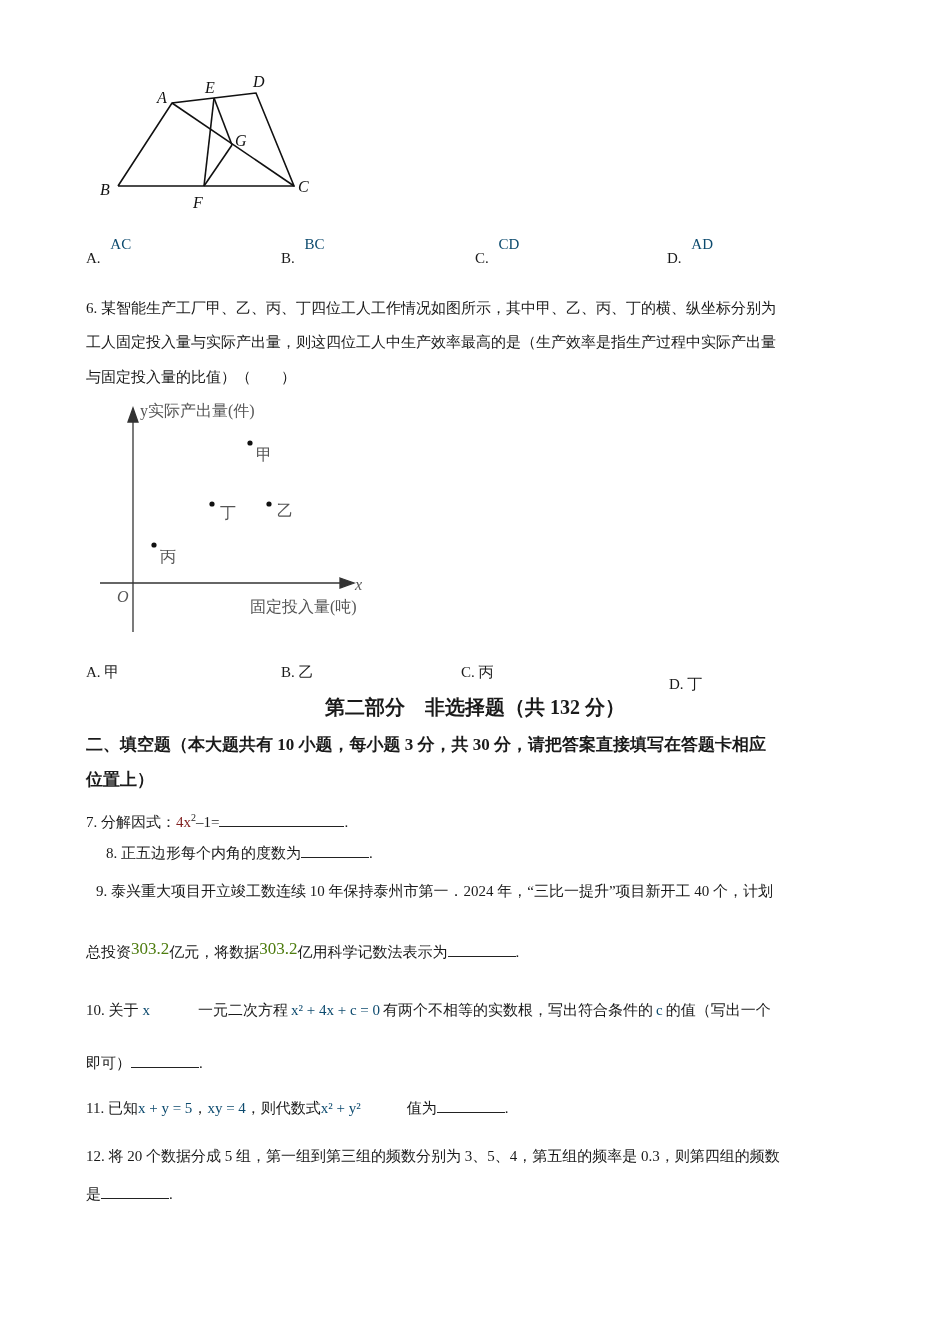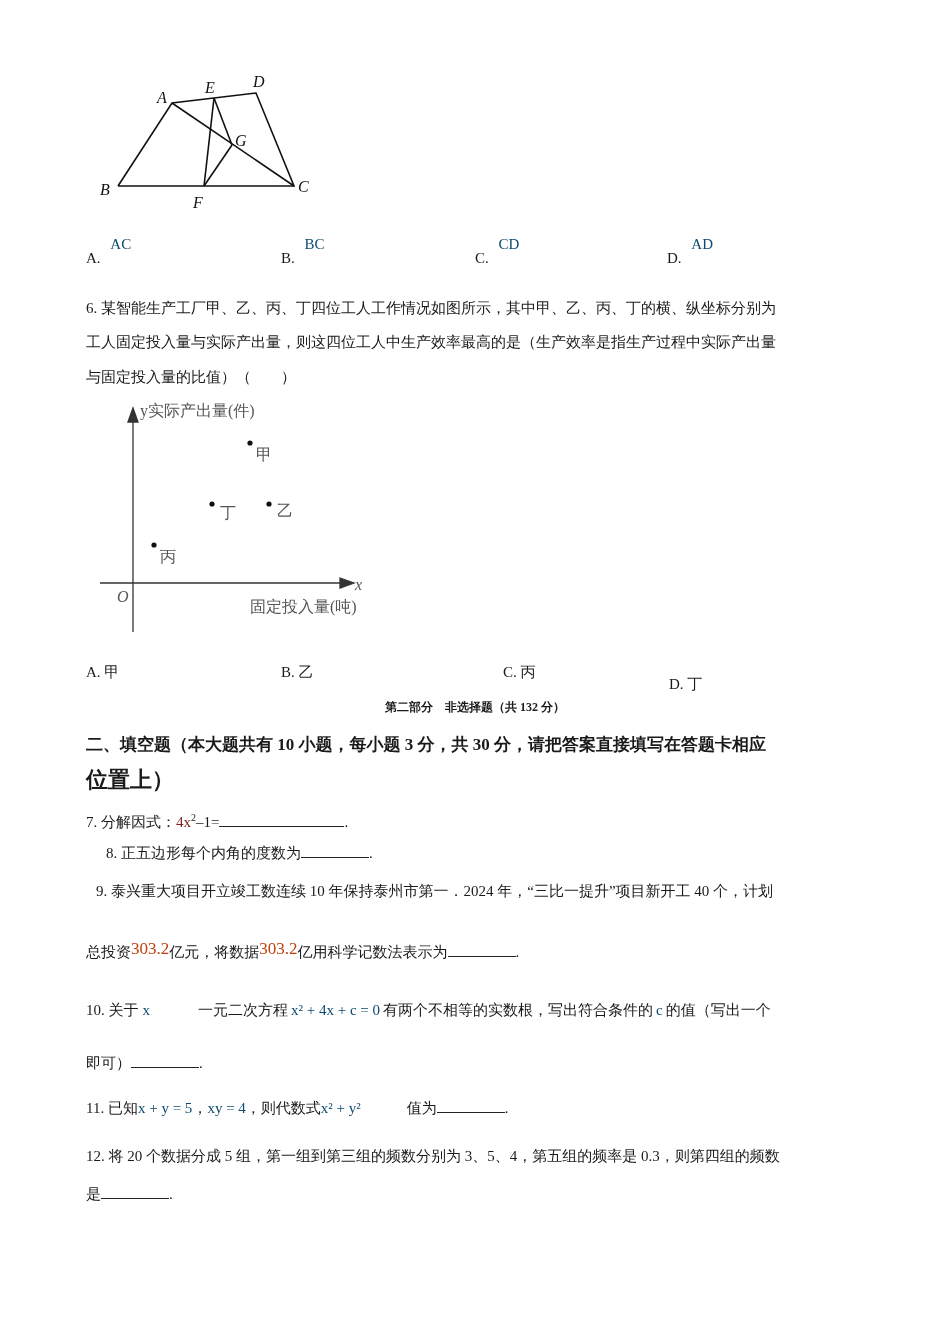--- a/index.html
+++ b/index.html
@@ -1,21 +1,21 @@
 <!DOCTYPE html>
 <html><head>
 <meta charset="utf-8">
 <style>
   html, body { margin: 0; padding: 0; background: #ffffff; }
   body { width: 950px; height: 1344px; position: relative; overflow: hidden;
          font-family: "Liberation Serif", "DejaVu Serif", serif; color: #1a1a1a; }
   .abs { position: absolute; }
   .txt { font-size: 15px; line-height: 20px; white-space: nowrap; }
   .math { font-family: "Liberation Serif", serif; color: #0c4a6e; }
-  .mathup { font-family: "Liberation Serif", serif; color: #c2410c; }
+  .mathup { font-family: "Liberation Serif", serif; color: #4d7c0f; }
   .bold { font-weight: bold; }
   .blank { display: inline-block; border-bottom: 1px solid #222; height: 14px; vertical-align: baseline; }
   svg text { font-family: "Liberation Serif", serif; }
 </style>
 </head>
 <body>
 
 <div class="abs" style="left:90px;top:70px;width:240px;height:150px;">
   <svg width="240" height="150" viewBox="90 70 240 150">
     <g stroke="#111" stroke-width="1.6" fill="none">
@@ -84,30 +84,30 @@
     </g>
   </svg>
 </div>
 
 <div class="abs txt" style="left:86px;top:662px;">
   <span>A.</span> <span>甲</span>
 </div>
 <div class="abs txt" style="left:281px;top:662px;">
   <span>B.</span> <span>乙</span>
 </div>
-<div class="abs txt" style="left:503px;top:662px;">
+<div class="abs txt" style="left:461px;top:662px;">
   <span>C.</span> <span>丙</span>
 </div>
 <div class="abs txt" style="left:669px;top:662px;margin-top:12px;">
   <span>D.</span> <span>丁</span>
 </div>
 
-<div class="abs txt bold" style="left:0;width:950px;text-align:center;top:697px;font-size:12px;">第二部分　非选择题（共 132 分）</div>
+<div class="abs txt bold" style="left:0;width:950px;text-align:center;top:697px;font-size:20px;">第二部分　非选择题（共 132 分）</div>
 <div class="abs txt bold" style="left:86px;top:735px;font-size:17px;">二、填空题（本大题共有 10 小题，每小题 3 分，共 30 分，请把答案直接填写在答题卡相应</div>
-<div class="abs txt bold" style="left:86px;top:770px;font-size:22px;">位置上）</div>
+<div class="abs txt bold" style="left:86px;top:770px;font-size:17px;">位置上）</div>
 
 <div class="abs txt" style="left:86px;top:808px;">
   <span>7. 分解因式：</span><span class="math" style="color:#7f1d1d;font-style:normal;">4x</span><sup style="font-size:10px;">2</sup><span>–1=</span><span class="blank" style="width:125px;"></span><span>.</span>
 </div>
 
 <div class="abs txt" style="left:86px;top:843px;margin-left:20px;">
   <span>8. 正五边形每个内角的度数为</span><span class="blank" style="width:68px;"></span><span>.</span>
 </div>
 
 <div class="abs txt" style="left:96px;top:881px;text-align:right;">9. 泰兴重大项目开立竣工数连续 10 年保持泰州市第一．2024 年，“三比一提升”项目新开工 40 个，计划</div>

